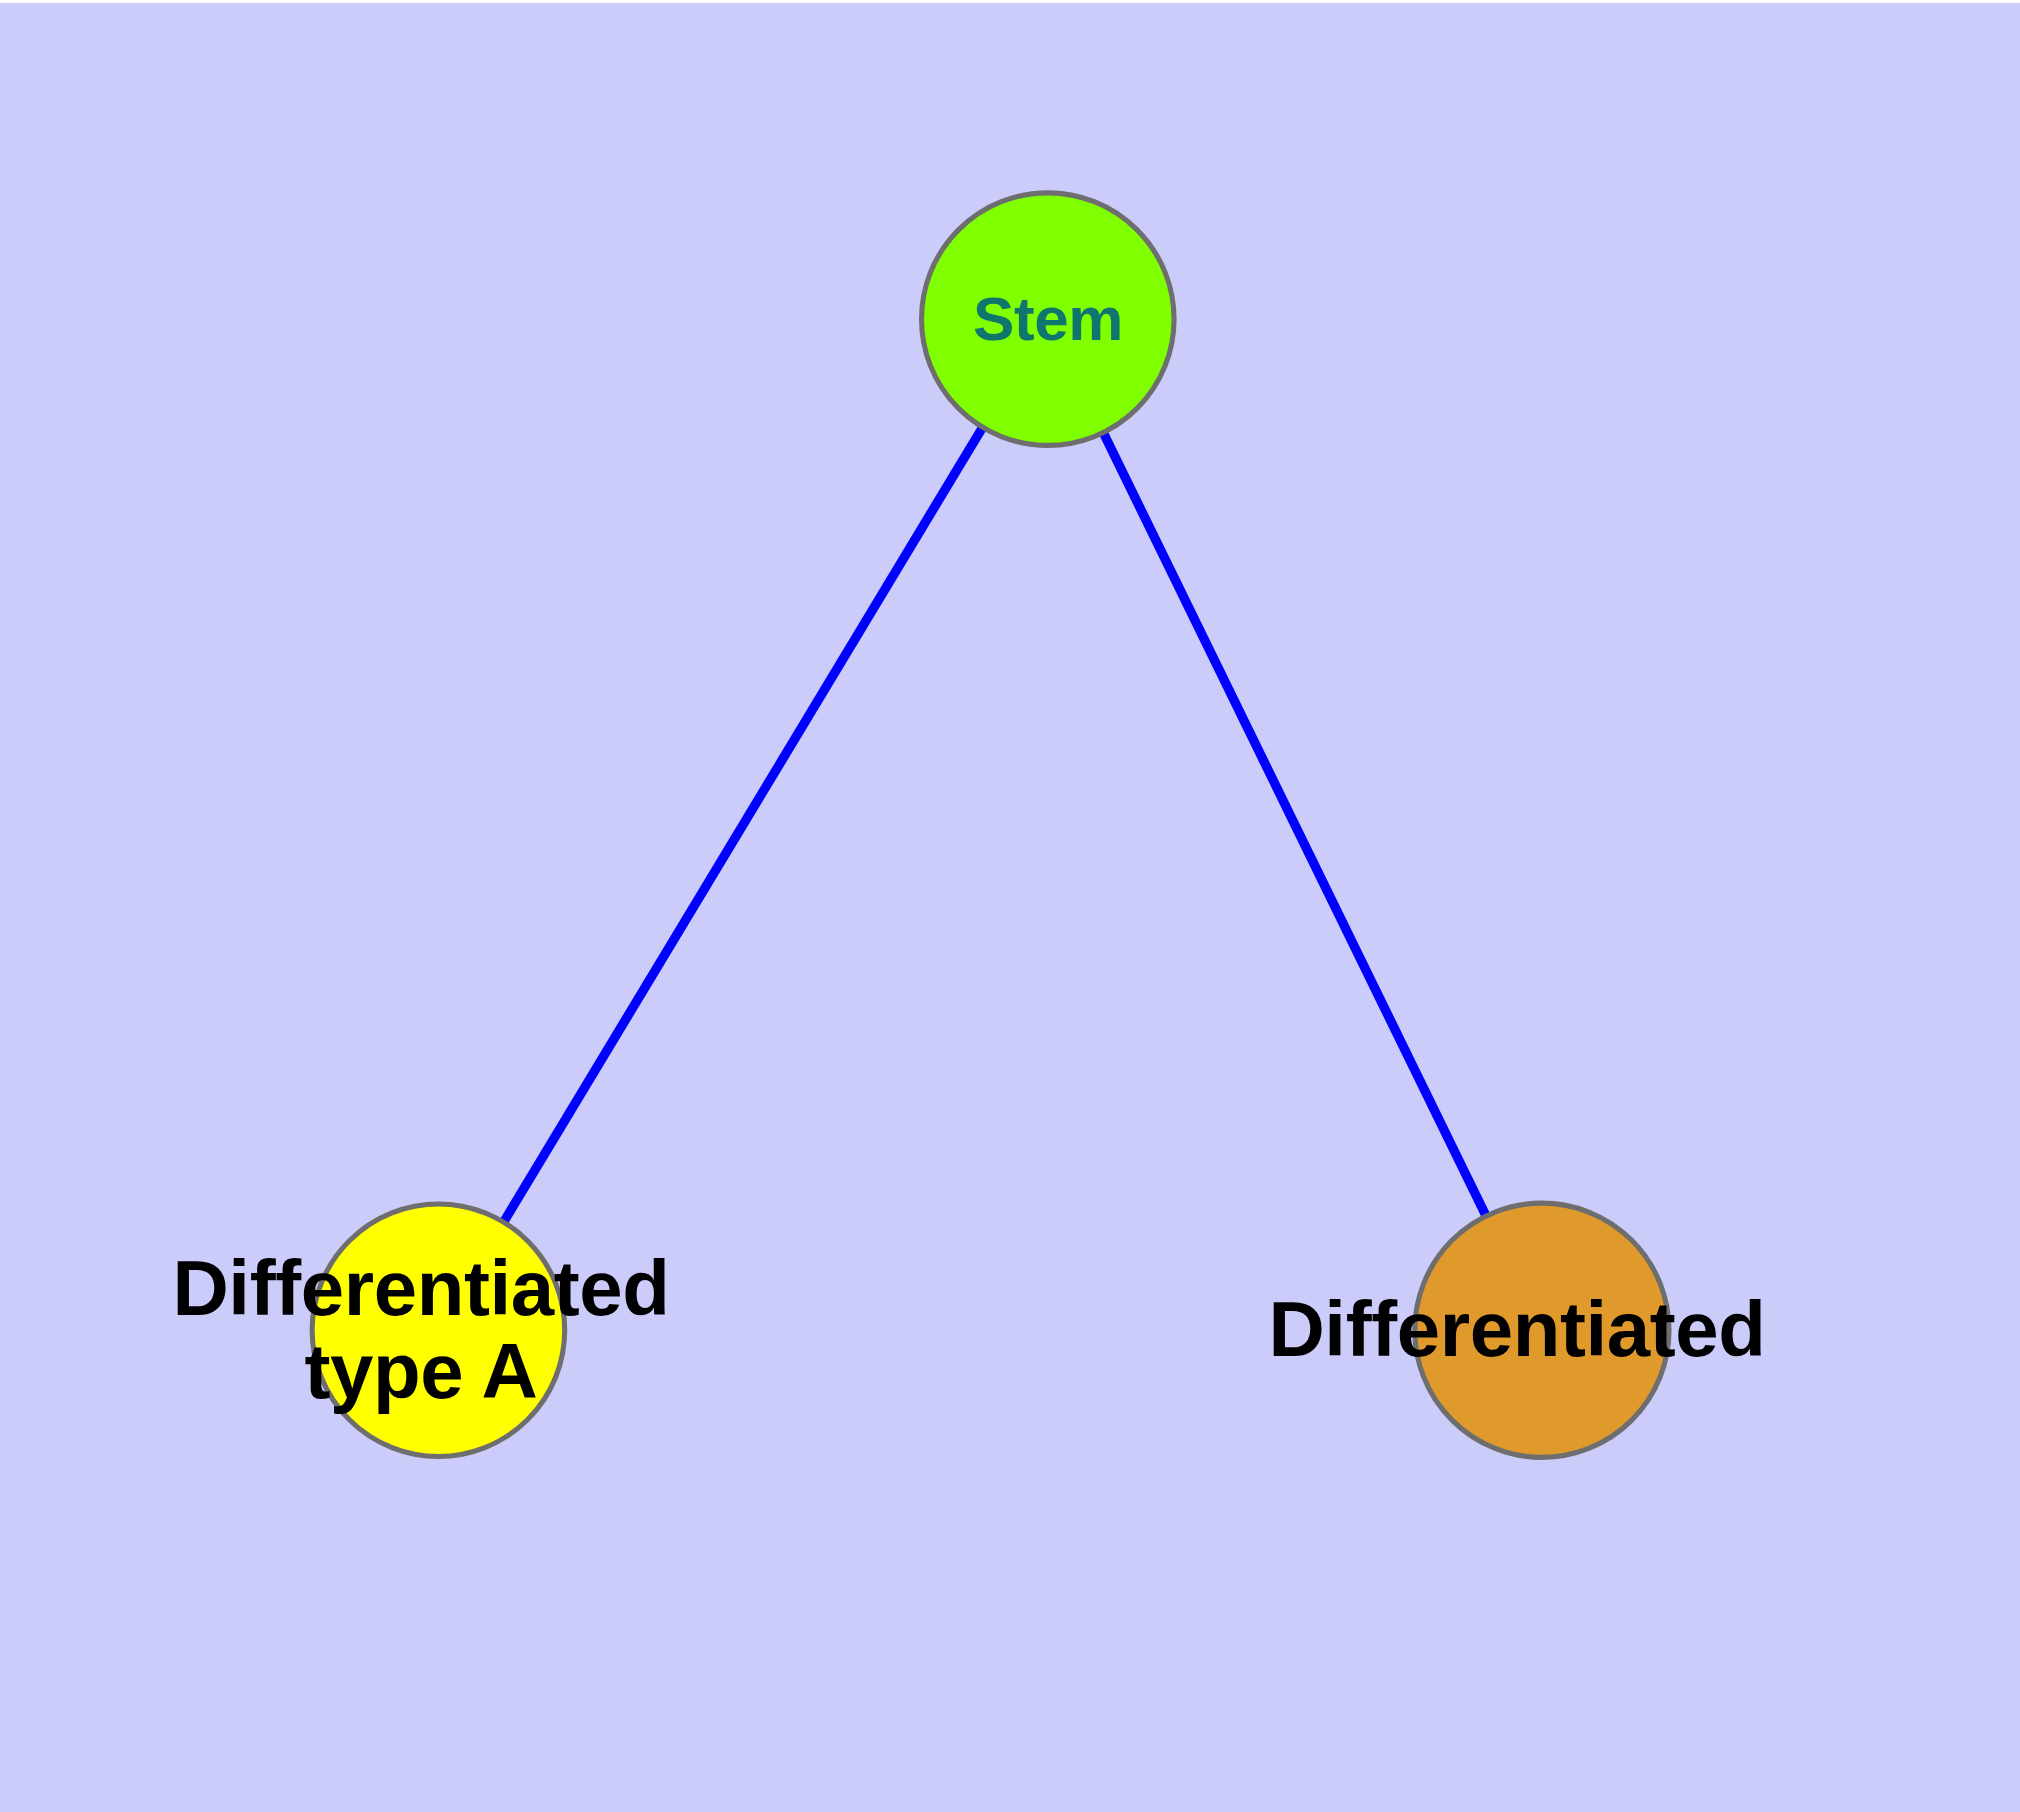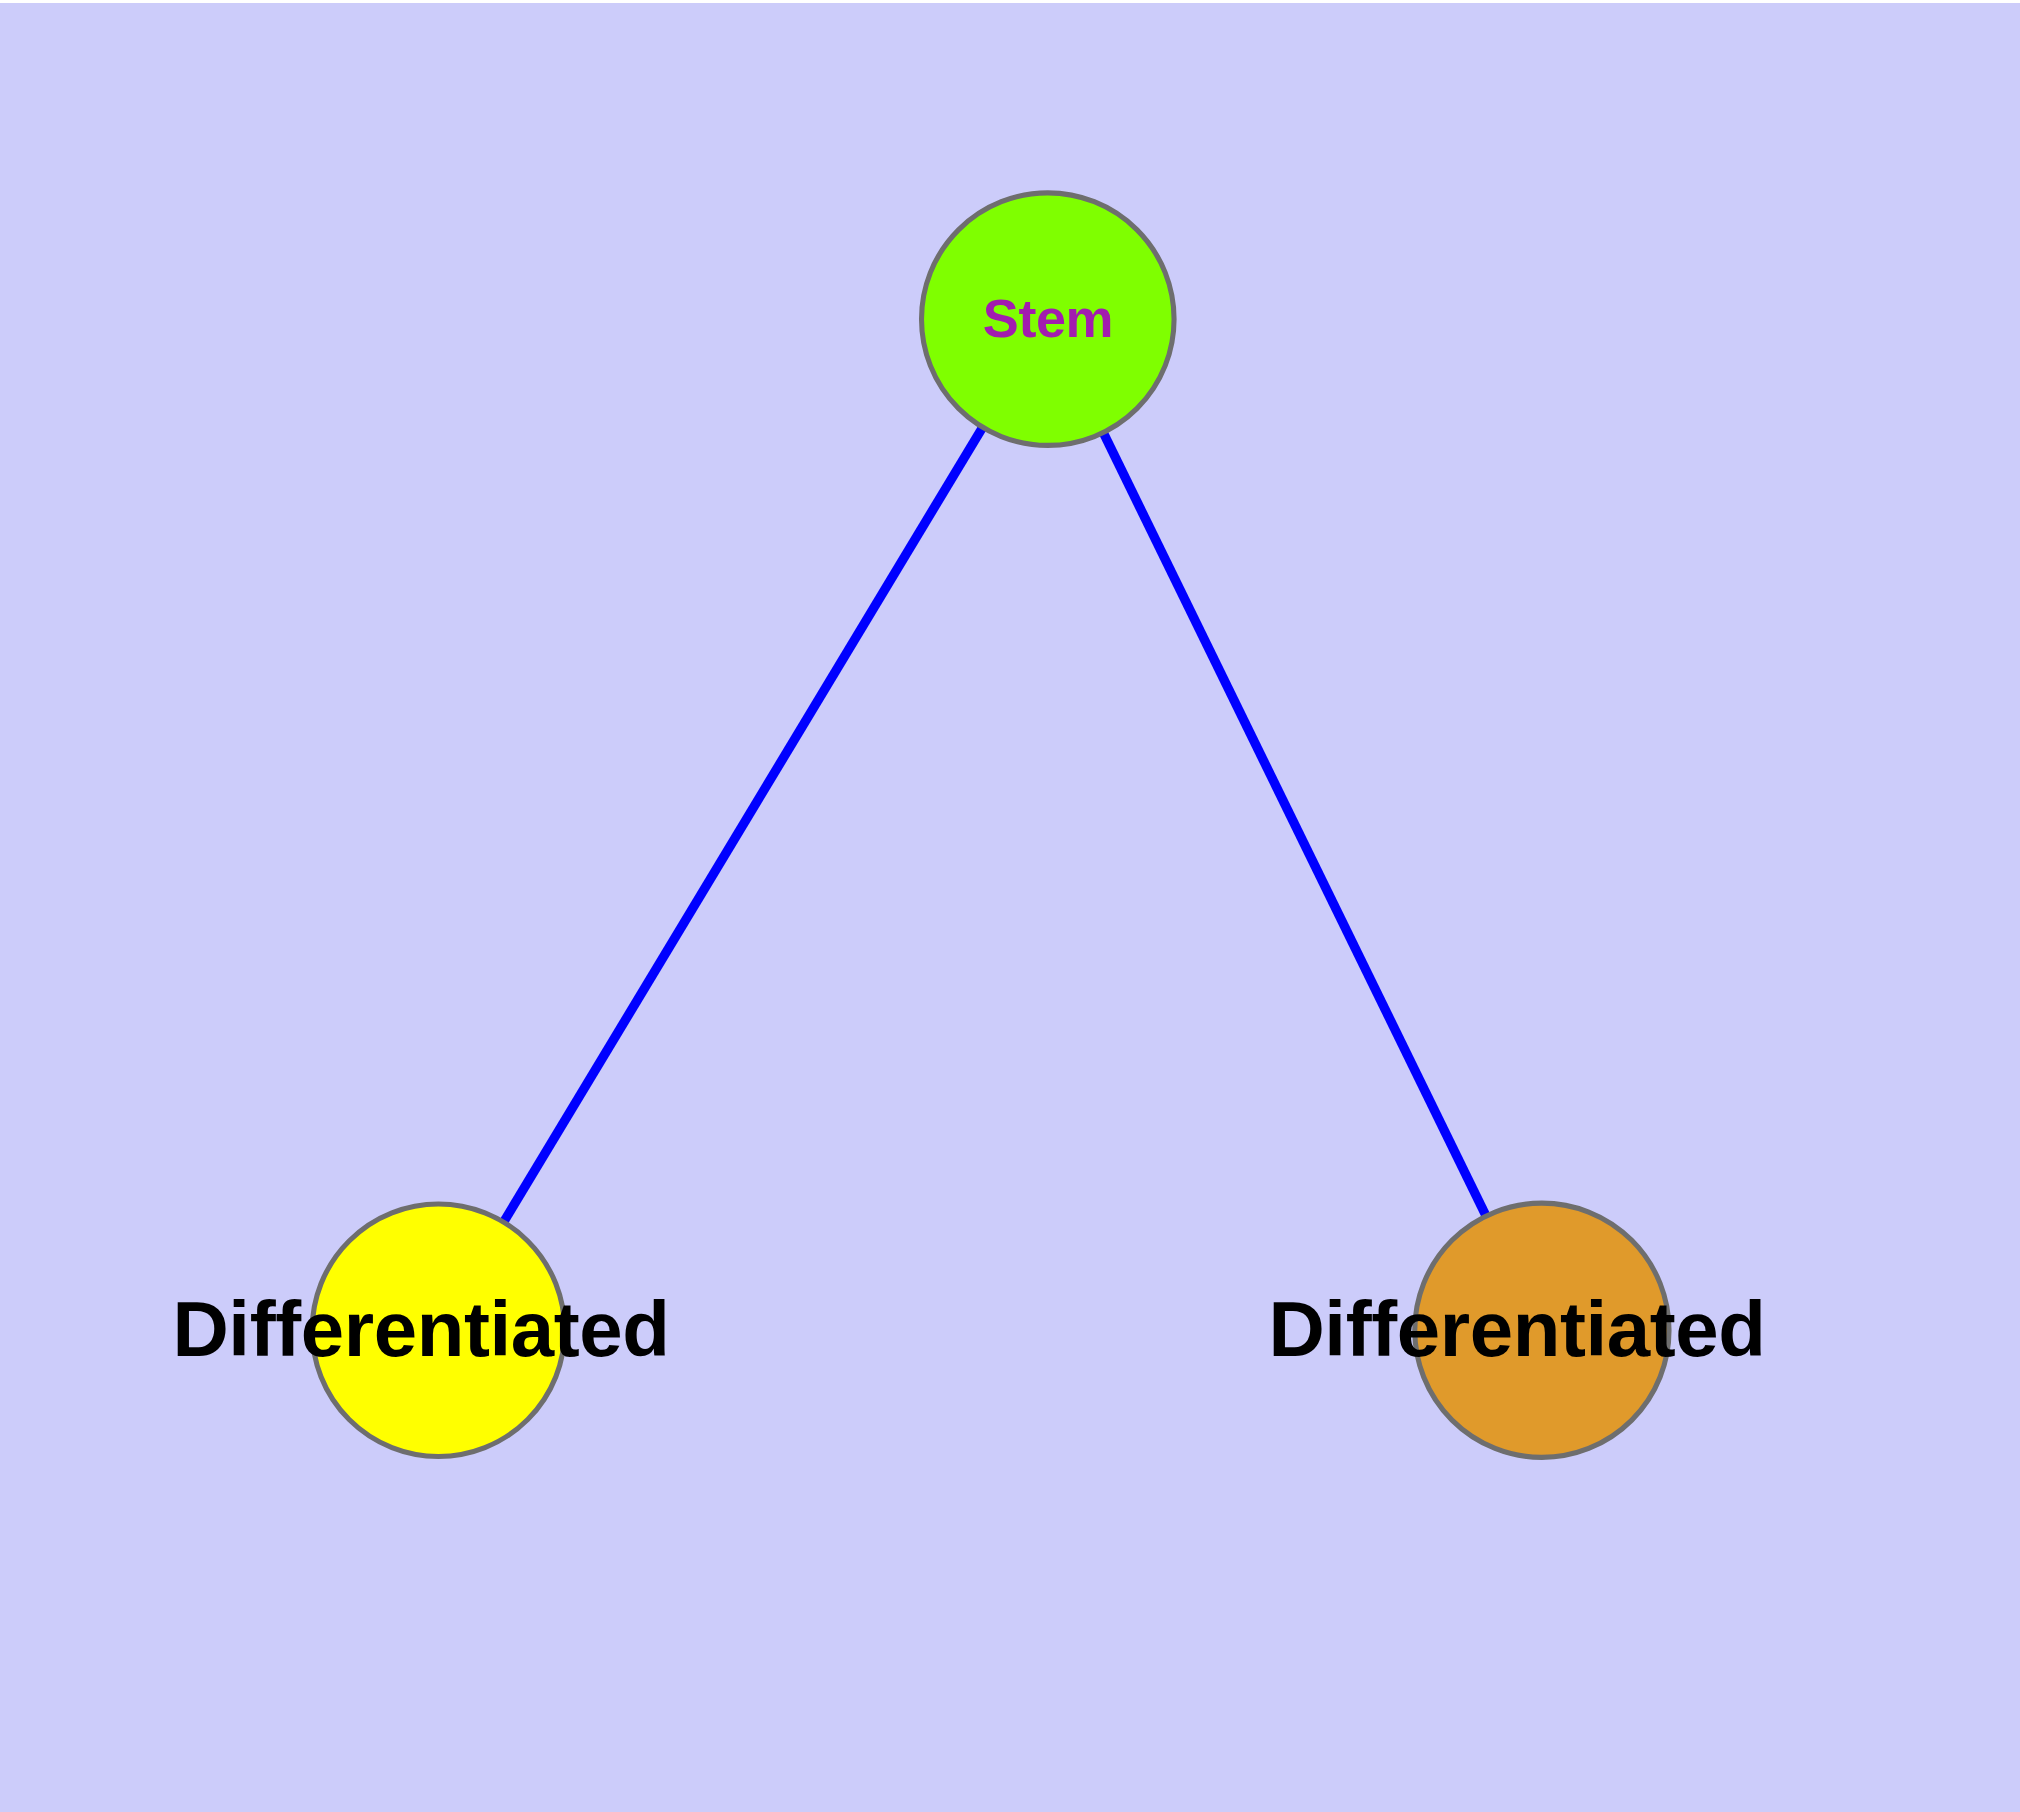--- a/index.html
+++ b/index.html
@@ -55,19 +55,19 @@
         <line x1="1300.9811087555381" y1="505.97163421159007" x2="1753.5798296988164" y2="1432.1299088004937" stroke="#0000ff" stroke-width="11" stroke-linecap="butt"></line>
       </g>
     <g id="nodes-layer">
         <circle cx="1236" cy="373" r="149" fill="#7fff00" stroke="#6e6e6e" stroke-width="6"></circle>
         <circle cx="517" cy="1566" r="149" fill="#ffff00" stroke="#6e6e6e" stroke-width="6"></circle>
         <circle cx="1819" cy="1566" r="150" fill="#e09a2b" stroke="#6e6e6e" stroke-width="6"></circle>
       </g>
   </svg>
 
   <div id="labels-layer">
-      <div class="node-label" style="left: 1048px; top: 316px; color: #a21caf; font-size: 54px;"><span>Stem</span></div>
-      <div class="node-label" style="left: 421px; top: 1327px; color: rgb(0, 0, 0); font-size: 78px;"><span>Differentiated</span><br></div>
+      <div class="node-label" style="left: 1048px; top: 316px; color: #0f766e; font-size: 62px;"><span>Stem</span></div>
+      <div class="node-label" style="left: 421px; top: 1327px; color: rgb(0, 0, 0); font-size: 78px;"><span>Differentiated</span><br><span>type A</span></div>
       <div class="node-label" style="left: 1517px; top: 1327px; color: rgb(0, 0, 0); font-size: 78px;"><span>Differentiated</span><br></div>
     </div>
 
 </div>
 
 
 </body></html>

